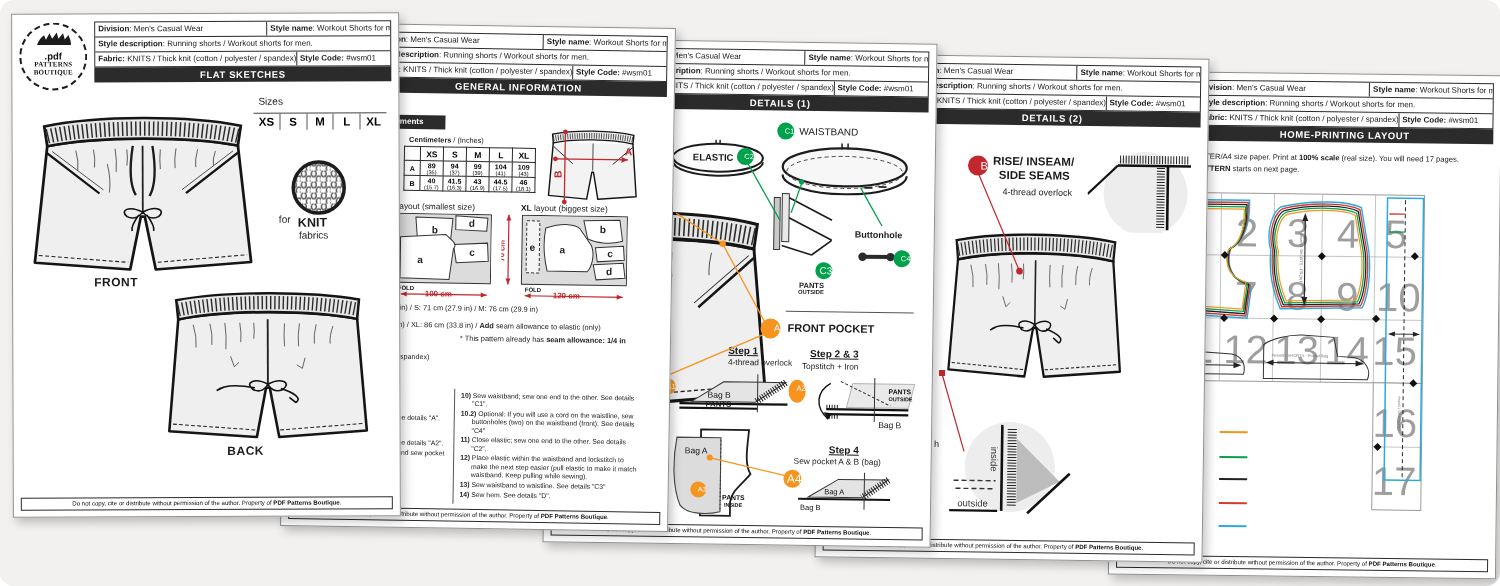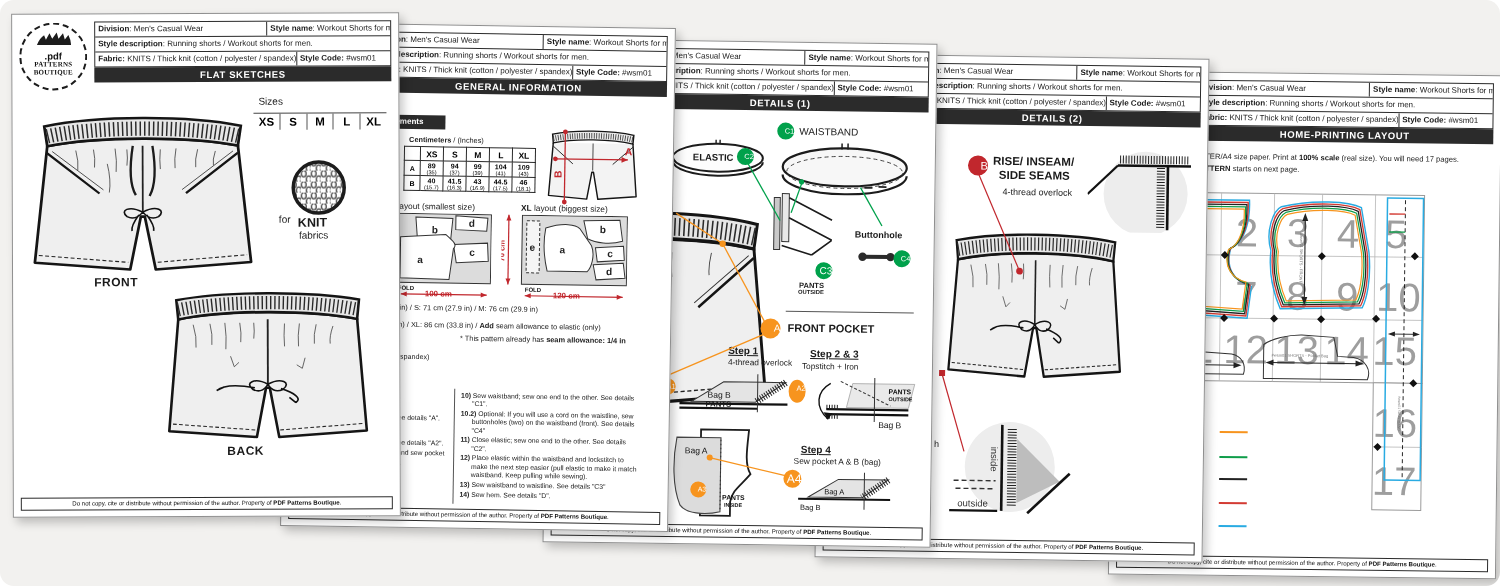--- a/index.html
+++ b/index.html
@@ -391,21 +391,21 @@
       <path d="M12,14 L56,14 L56,88 C40,92 22,90 16,82 C8,64 8,36 12,14 Z" fill="#dcdcdc" stroke="#444" stroke-width="1.1"></path>
       <path d="M56,16 L56,86" stroke="#333" stroke-width="1" stroke-dasharray="1.6,2.4"></path>
       <text x="20" y="30" font-size="8.5" fill="#111">Bag A</text>
       <circle cx="45" cy="34" r="3" fill="#f7941e"></circle>
       <text x="58" y="76" font-size="6.8" font-weight="bold" fill="#111">PANTS</text>
       <text x="60" y="83" font-size="5.4" font-weight="bold" fill="#111">INSIDE</text>
     </svg>
     <div class="bdg o" style="left:146px;top:440px;width:16px;height:16px;line-height:16px;font-size:7px">A3</div>
     <div class="bdg o" style="left:239px;top:427px;width:18px;height:18px;line-height:18px;font-size:12px">A4</div>
 
-    <div class="lbl stept" style="left:256px;top:401px">Step 4</div>
+    <div class="lbl stept" style="left:284px;top:401px">Step 4</div>
     <div class="lbl" style="left:249px;top:413px;font-size:8.3px">Sew pocket A &amp; B (bag)</div>
     <svg class="abs" style="left:252px;top:426px" width="96" height="44" viewBox="0 0 96 44">
       <path d="M12,28 L42,10 L92,10 L66,28 Z" fill="#e4e4e4" stroke="#333" stroke-width="1"></path>
       <path d="M92,10 L66,28" stroke="#222" stroke-width="7" stroke-dasharray="1,1.6"></path>
       <path d="M2,30 L94,30" stroke="#111" stroke-width="2"></path>
       <line x1="68" y1="3" x2="68" y2="40" stroke="#333" stroke-width="1"></line>
       <text x="28" y="25" font-size="7.5" fill="#111">Bag A</text>
       <text x="4" y="41" font-size="7.5" fill="#111">Bag B</text>
     </svg>
 

